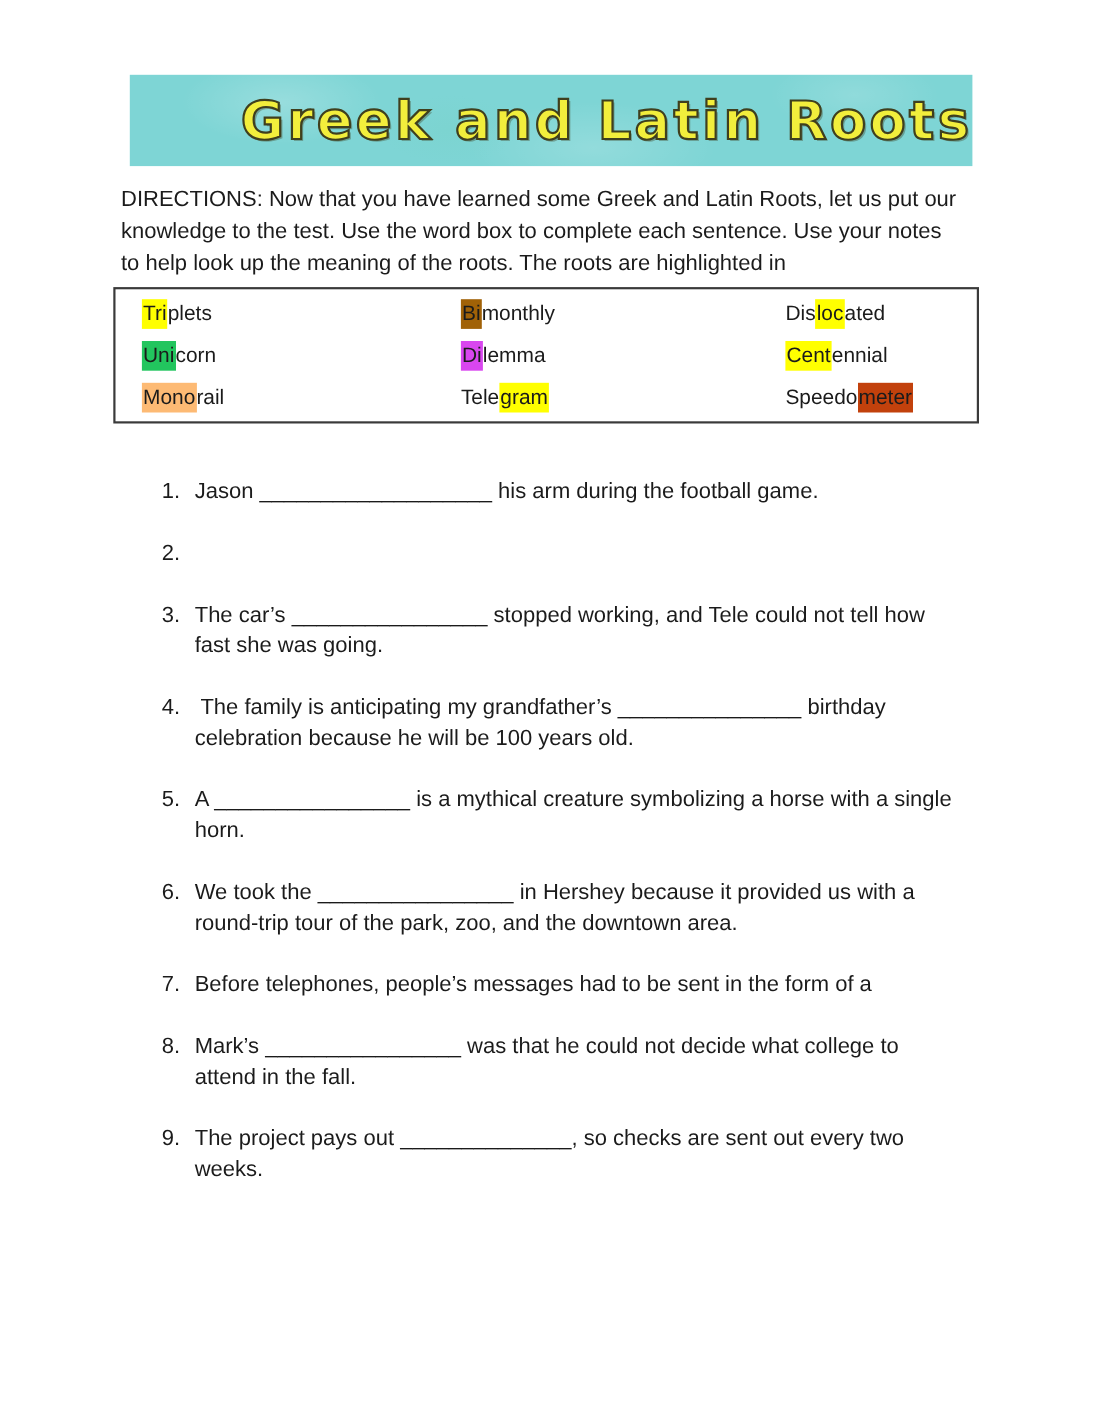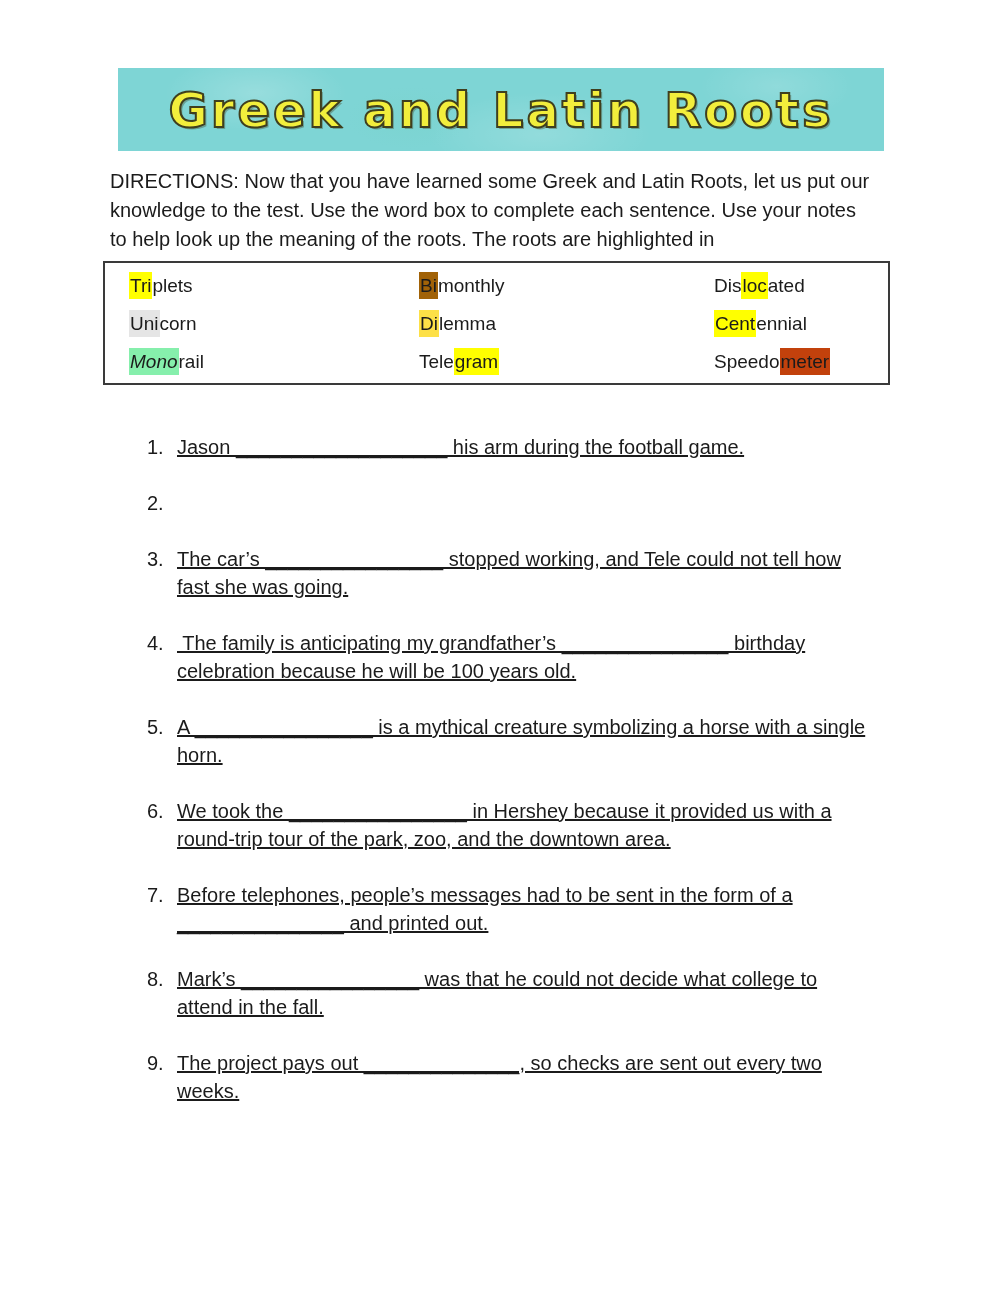--- a/index.html
+++ b/index.html
@@ -11,21 +11,21 @@
     font-family: "Liberation Sans", sans-serif;
     color: #1b1b1b;
     overflow: hidden;
   }
   .banner {
     margin: 68px 0 0 118px;
     width: 766px;
     height: 83px;
     display: flex;
     align-items: center;
-    justify-content: center;
+    justify-content: flex-end;
     background-color: #7ed5d5;
     background-image:
       radial-gradient(ellipse 130px 55px at 18% 30%, rgba(255,255,255,0.20), transparent 70%),
       radial-gradient(ellipse 160px 60px at 55% 80%, rgba(255,255,255,0.16), transparent 70%),
       radial-gradient(ellipse 110px 50px at 86% 22%, rgba(255,255,255,0.14), transparent 70%),
       radial-gradient(ellipse 90px 45px at 38% 60%, rgba(120,210,200,0.35), transparent 70%);
   }
   .banner-text {
     font-family: "DejaVu Sans", sans-serif;
     font-weight: bold;
@@ -57,43 +57,43 @@
   .wb-word { font-size: 19px; white-space: pre; padding-left: 12px; }
   .hl { padding: 3px 1px; }
   .questions { margin: 48px 0 0 147px; }
   .q {
     display: flex;
     margin-bottom: 28px;
     font-size: 20px;
     line-height: 28px;
   }
   .q-num { width: 30px; flex: 0 0 30px; }
-  .q-line { white-space: pre; text-decoration: underline; }
+  .q-line { white-space: pre; }
 </style>
 </head>
 <body>
 
 <div class="page">
   <div class="banner" style="background-color: rgb(126, 213, 213);">
     <div class="banner-text" style="color: rgb(242, 238, 60);">Greek and Latin Roots</div>
   </div>
   <p class="directions">DIRECTIONS: Now that you have learned some Greek and Latin Roots, let us put our knowledge to the test. Use the word box to complete each sentence. Use your notes to help look up the meaning of the roots. The roots are highlighted in</p>
   <div class="word-box" id="word-box">
       <div class="wb-row">
         <div class="wb-word"><span class="hl" style="background-color: rgb(255, 255, 0);">Tri</span>plets</div>
         <div class="wb-word"><span class="hl" style="background-color: #a16207;">Bi</span>monthly</div>
         <div class="wb-word">Dis<span class="hl" style="background-color: rgb(255, 255, 0);">loc</span>ated</div>
       </div>
       <div class="wb-row">
-        <div class="wb-word"><span class="hl" style="background-color: #e5e5e5;">Uni</span>corn</div>
-        <div class="wb-word"><span class="hl" style="background-color: #fde047;">Di</span>lemma</div>
+        <div class="wb-word"><span class="hl" style="background-color: #22c55e;">Uni</span>corn</div>
+        <div class="wb-word"><span class="hl" style="background-color: #d946ef;">Di</span>lemma</div>
         <div class="wb-word"><span class="hl" style="background-color: rgb(255, 255, 0); margin-top: 44px;">Cent</span>ennial</div>
       </div>
       <div class="wb-row">
-        <div class="wb-word"><span class="hl" style="background-color: #86efac; font-style: italic;">Mono</span>rail</div>
+        <div class="wb-word"><span class="hl" style="background-color: #fdba74;">Mono</span>rail</div>
         <div class="wb-word">Tele<span class="hl" style="background-color: rgb(255, 255, 0);">gram</span></div>
         <div class="wb-word">Speedo<span class="hl" style="background-color: #c2410c;">meter</span></div>
       </div>
     </div>
   <div class="questions" id="questions">
       <div class="q">
         <span class="q-num">1.</span>
         <div class="q-text">
           <div class="q-line">Jason ___________________ his arm during the football game.</div>
         </div>
@@ -126,21 +126,20 @@
         <span class="q-num">6.</span>
         <div class="q-text">
           <div class="q-line">We took the ________________ in Hershey because it provided us with a</div>
           <div class="q-line">round-trip tour of the park, zoo, and the downtown area.</div>
         </div>
       </div>
       <div class="q">
         <span class="q-num">7.</span>
         <div class="q-text">
           <div class="q-line">Before telephones, people’s messages had to be sent in the form of a</div>
-          <div class="q-line">_______________ and printed out.</div>
         </div>
       </div>
       <div class="q">
         <span class="q-num">8.</span>
         <div class="q-text">
           <div class="q-line">Mark’s ________________ was that he could not decide what college to</div>
           <div class="q-line">attend in the fall.</div>
         </div>
       </div>
       <div class="q">

